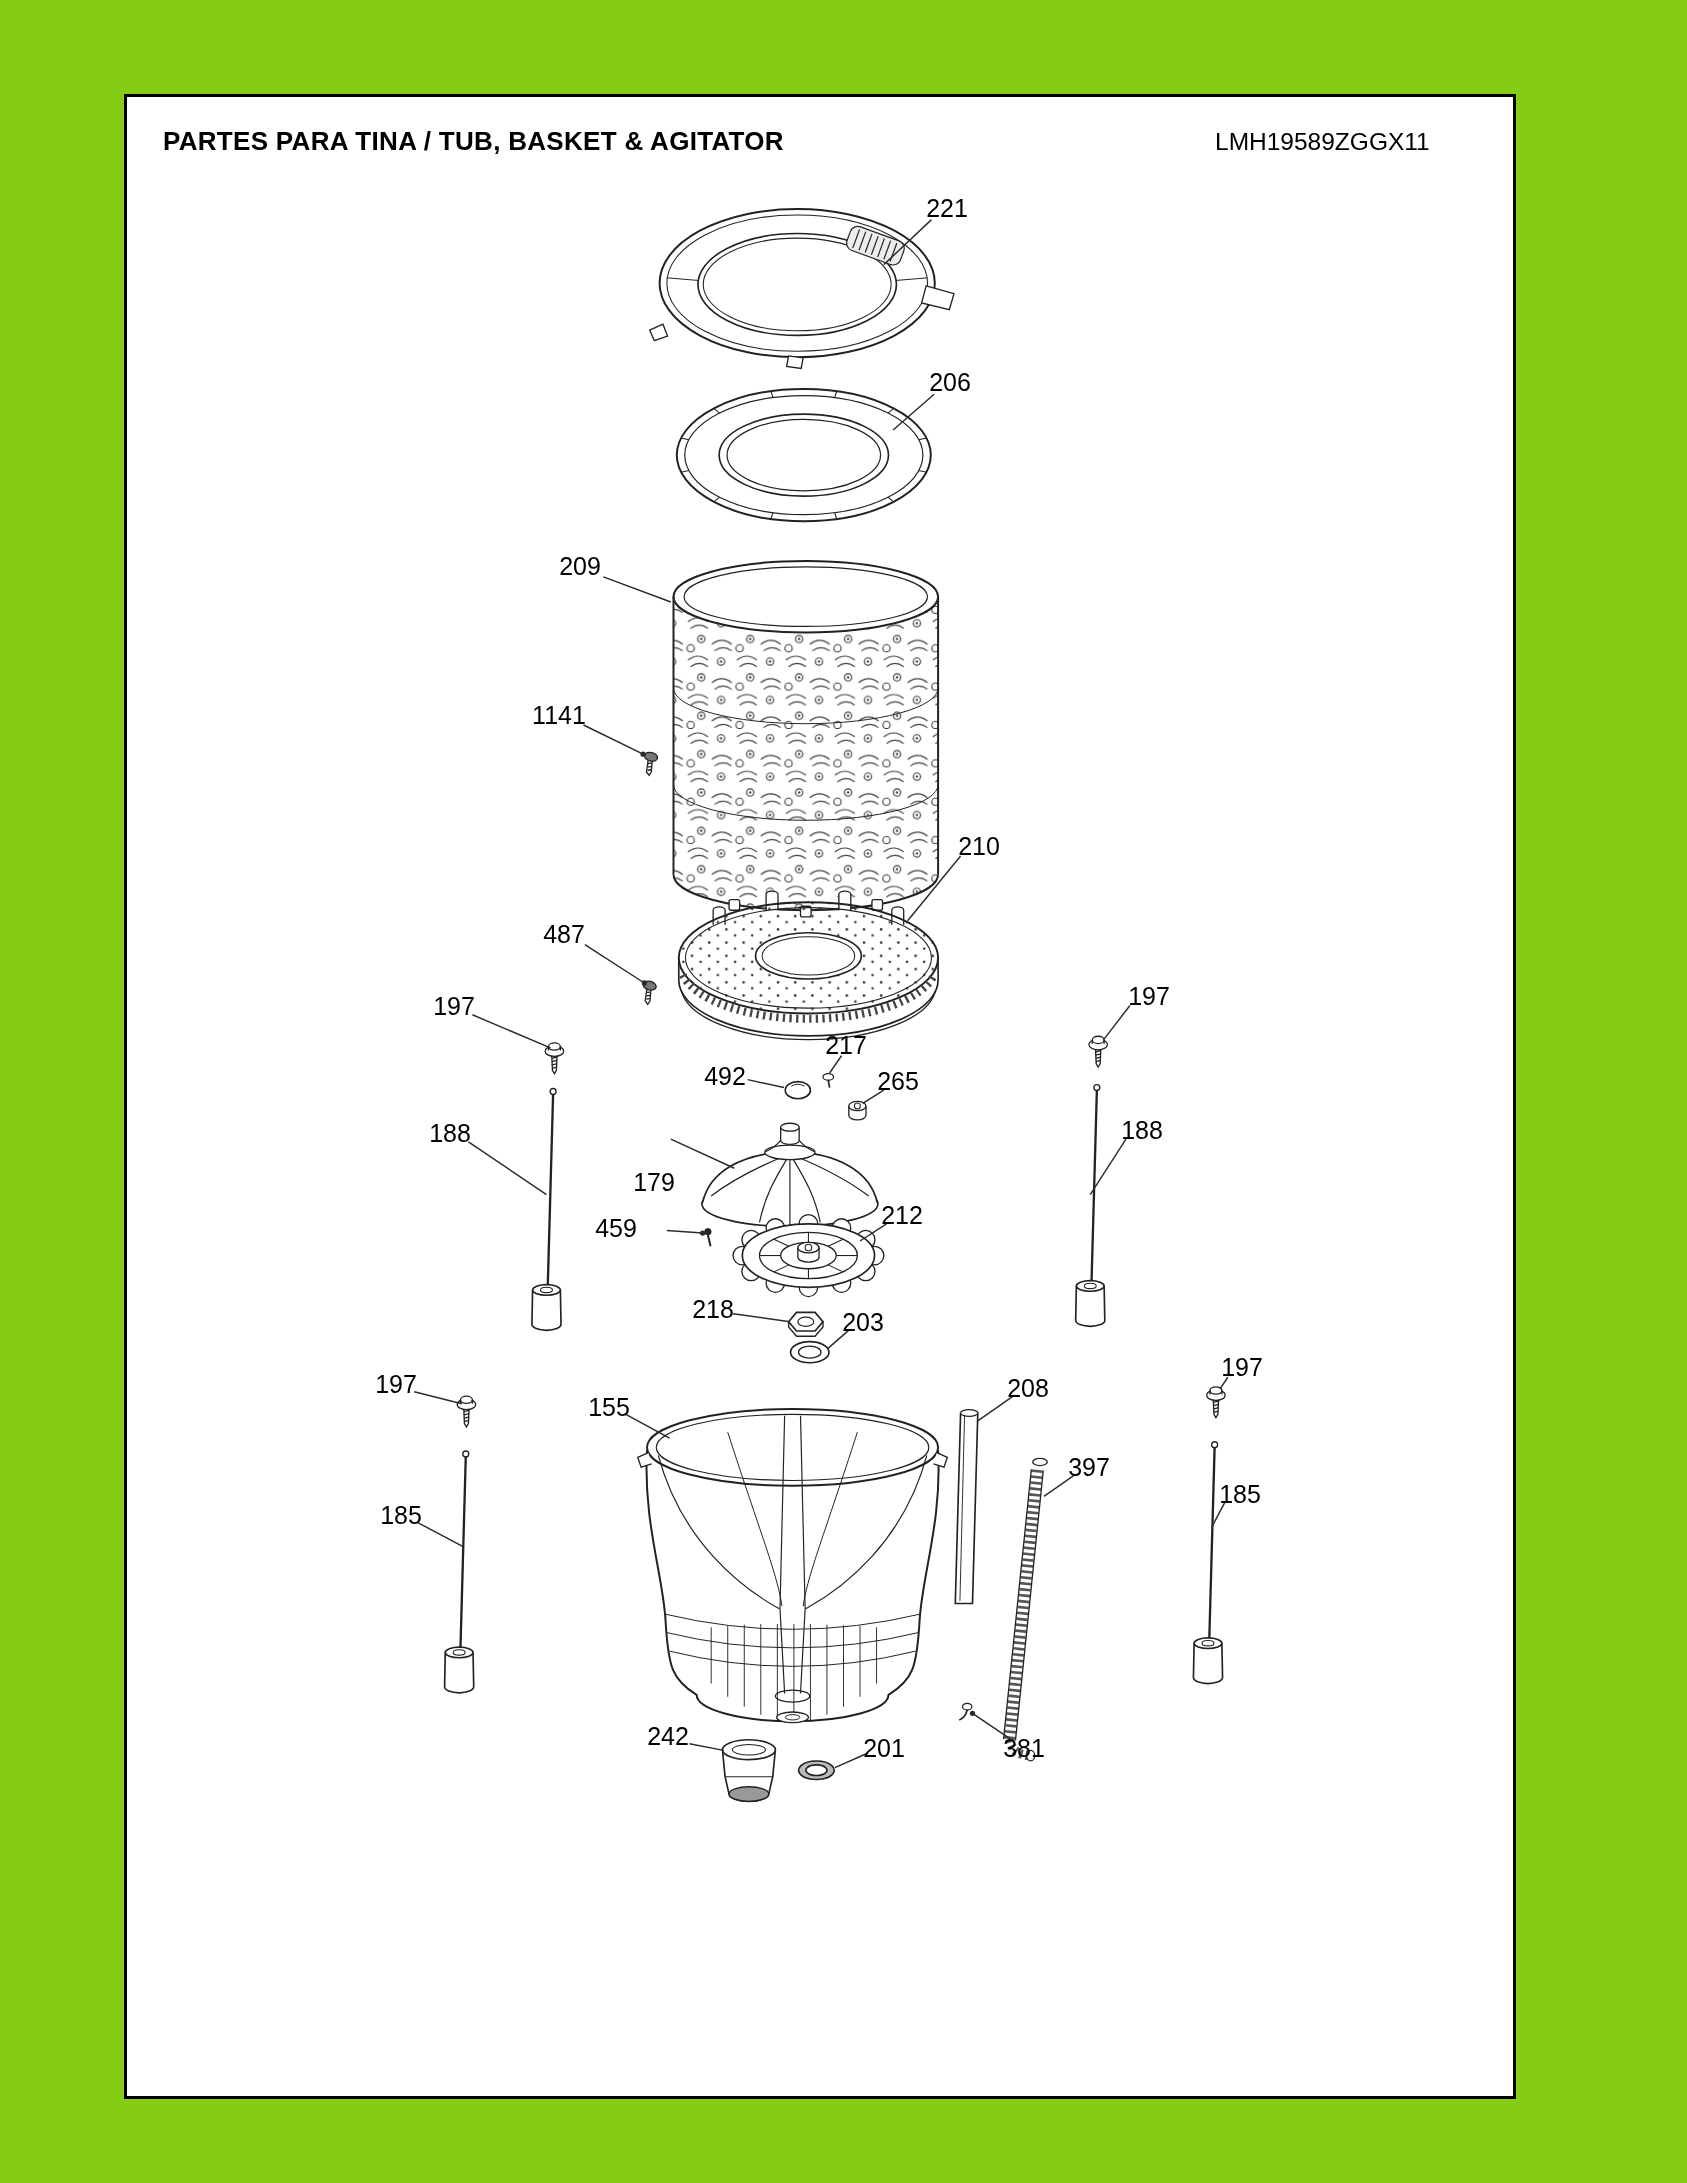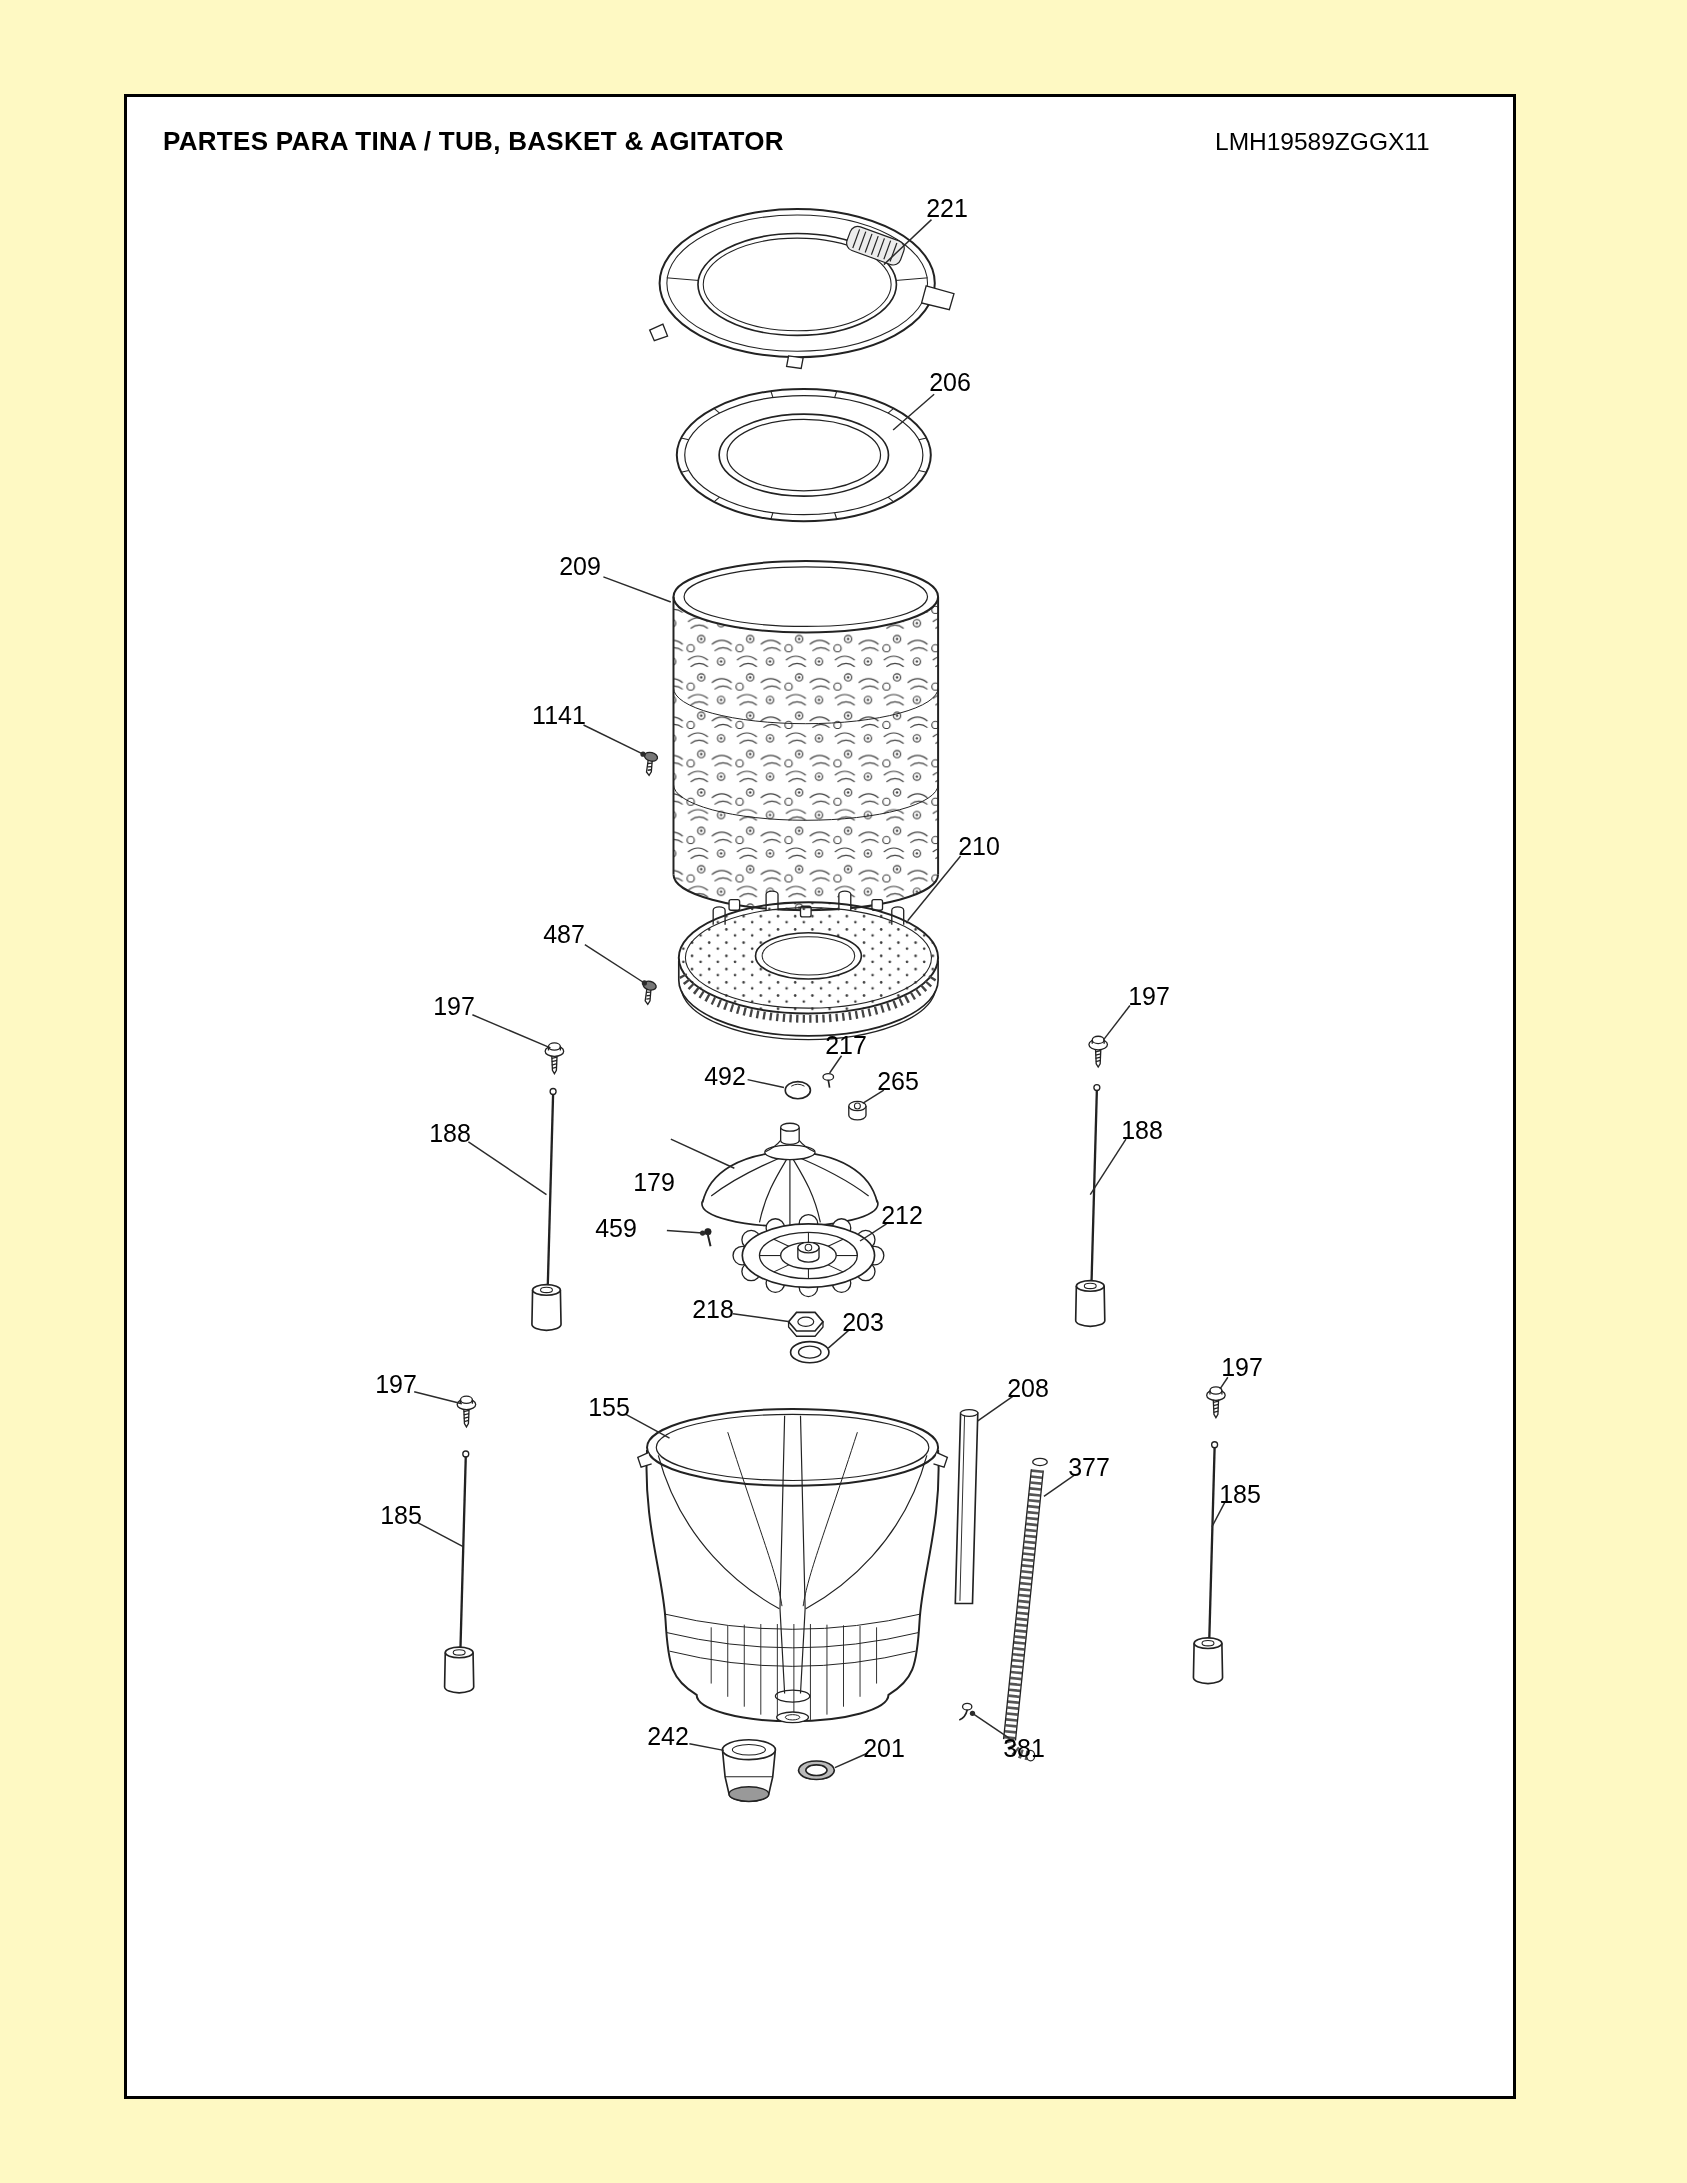--- a/index.html
+++ b/index.html
@@ -1,18 +1,18 @@
 <!DOCTYPE html>
 <html style="font-size:10.6px"><head>
 <meta charset="utf-8">
 <style>
   * { margin:0; padding:0; box-sizing:border-box; }
   html,body { background:#ffffff; }
   body { font-family:"Liberation Sans", sans-serif; }
-  .page { position:relative; width:1687px; height:2183px; background:#fef9c3; overflow:hidden; }
+  .page { position:relative; width:1687px; height:2183px; background:#84cc16; overflow:hidden; }
   .frame { position:absolute; left:124px; top:94px; width:1392px; height:2005px; border:3.3px solid #000; background:#fff; }
   .title { position:absolute; left:163px; top:126px; font-size:26px; font-weight:bold; color:#000; letter-spacing:0.3px; white-space:nowrap; }
   .model { position:absolute; left:1215px; top:128px; font-size:24.5px; font-weight:normal; color:#000; white-space:nowrap; }
   svg.art { position:absolute; left:0; top:0; }
   .plabel { position:absolute; transform:translate(-50%,-50%); font-size:25px; color:#000; white-space:nowrap; }
 </style>
 </head>
 <body>
 
 <div class="page">
@@ -352,20 +352,20 @@
   <div class="plabel" style="left:450px;top:1133px">188</div>
   <div class="plabel" style="left:1142px;top:1130px">188</div>
   <div class="plabel" style="left:616px;top:1228px">459</div>
   <div class="plabel" style="left:902px;top:1215px">212</div>
   <div class="plabel" style="left:713px;top:1309px">218</div>
   <div class="plabel" style="left:863px;top:1322px">203</div>
   <div class="plabel" style="left:396px;top:1384px">197</div>
   <div class="plabel" style="left:1242px;top:1367px">197</div>
   <div class="plabel" style="left:609px;top:1407px">155</div>
   <div class="plabel" style="left:1028px;top:1388px">208</div>
-  <div class="plabel" style="left:1089px;top:1467px">377</div>
+  <div class="plabel" style="left:1089px;top:1467px">397</div>
   <div class="plabel" style="left:401px;top:1515px">185</div>
   <div class="plabel" style="left:1240px;top:1494px">185</div>
   <div class="plabel" style="left:668px;top:1736px">242</div>
   <div class="plabel" style="left:884px;top:1748px">201</div>
   <div class="plabel" style="left:1024px;top:1748px">381</div>
 </div>
 
 
 </body></html>

